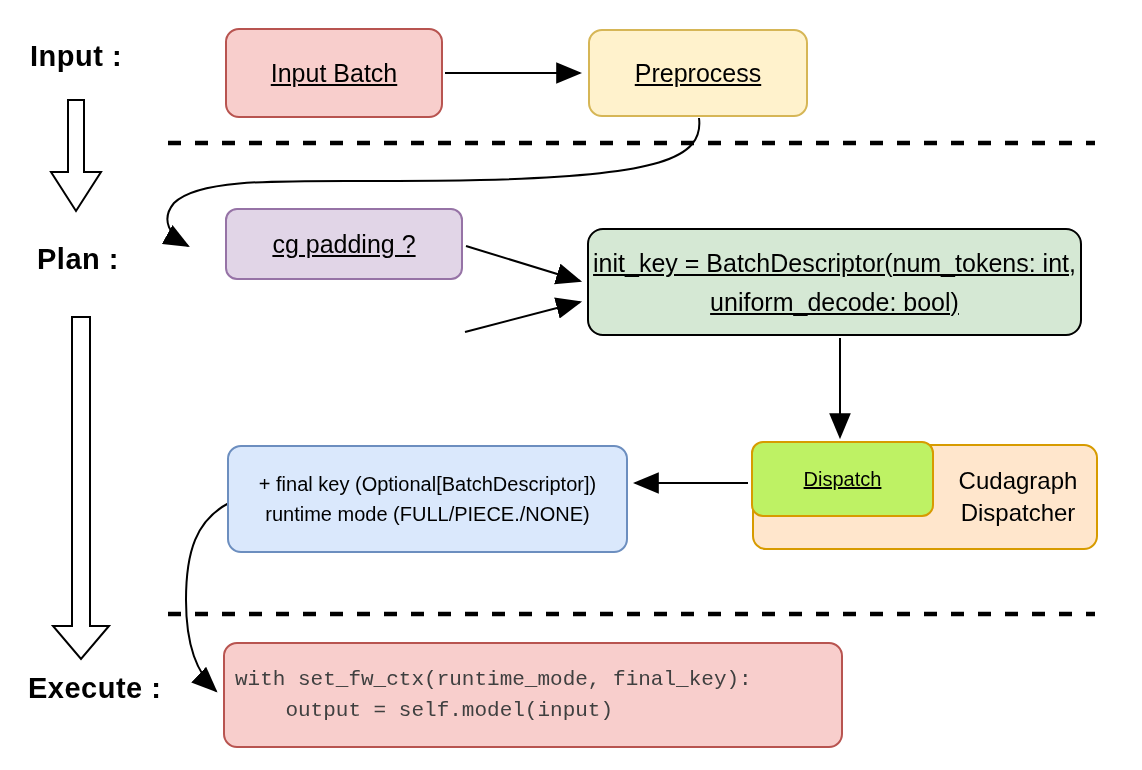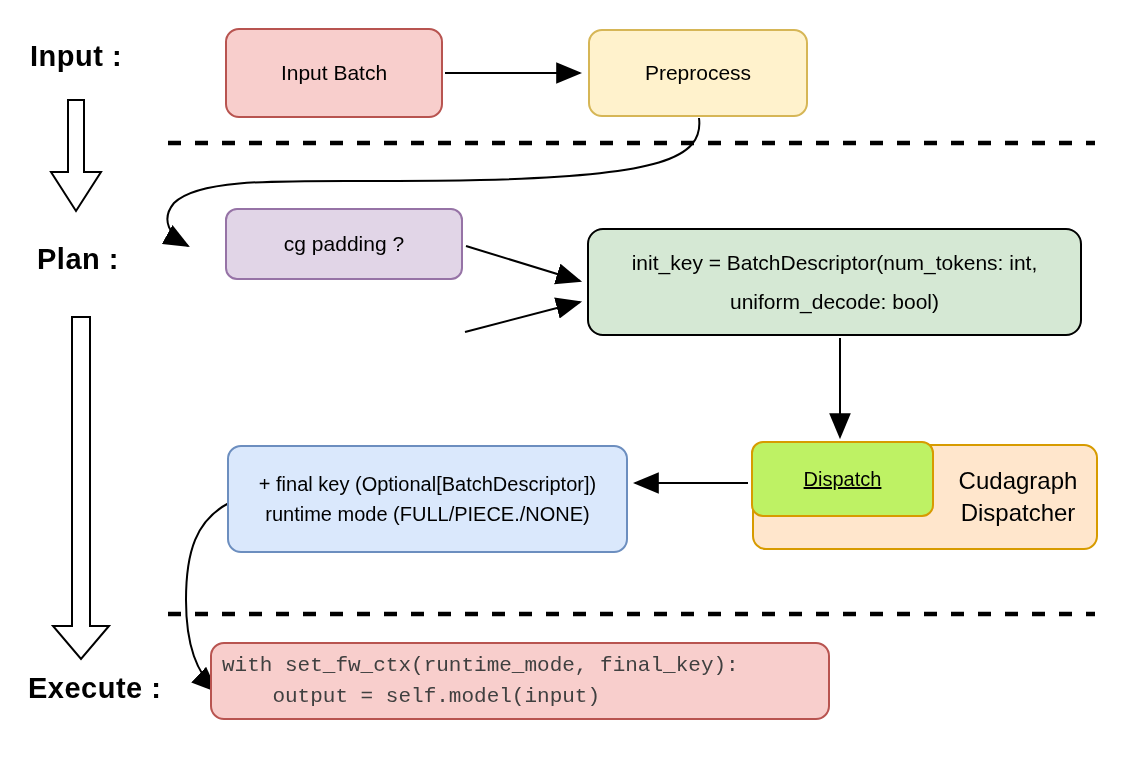--- a/index.html
+++ b/index.html
@@ -23,21 +23,21 @@
     box-sizing:border-box;
   }
   .node span{display:block;}
   .pink   {background:#f8cecc;border:2px solid #b85450;border-radius:14px;}
   .yellow {background:#fff2cc;border:2px solid #d6b656;border-radius:14px;}
   .purple {background:#e1d5e7;border:2px solid #9673a6;border-radius:12px;}
   .green  {background:#d5e8d4;border:2px solid #000000;border-radius:16px;gap:9px;}
   .blue   {background:#dae8fc;border:2px solid #6c8ebf;border-radius:14px;}
   .orange-outer{background:#ffe6cc;border:2px solid #d79b00;border-radius:14px;}
   .orange-inner{background:#bef264;border:2px solid #d79b00;border-radius:12px;text-decoration:underline;}
-  .fs21{font-size:21px;line-height:30px;}
+  .fs21{font-size:25px;line-height:30px;text-decoration:underline;}
   .fs20{font-size:20px;line-height:30px;}
   .fs22{font-size:24px;line-height:32px;}
   .code-box{
     align-items:flex-start;justify-content:center;
     font-family:"Liberation Mono","DejaVu Sans Mono",monospace;
     font-size:21px;line-height:31px;color:#404040;
     padding-left:10px;text-align:left;
   }
   .code-box span{white-space:pre;}
 </style>
@@ -105,18 +105,18 @@
 
   <div class="node orange-inner fs20" style="left:751px;top:441px;width:183px;height:76px">
     <span>Dispatch</span>
   </div>
 
   <div class="node blue fs20" style="left:227px;top:445px;width:401px;height:108px">
     <span>+ final key (Optional[BatchDescriptor])</span>
     <span>runtime mode (FULL/PIECE./NONE)</span>
   </div>
 
-  <div class="node pink code-box" style="left:210px;top:642px;width:620px;height:78px">
+  <div class="node pink code-box" style="left:223px;top:642px;width:620px;height:106px">
     <span>with set_fw_ctx(runtime_mode, final_key):</span>
     <span>    output = self.model(input)</span>
   </div>
 
 </div>
 
 </body></html>

